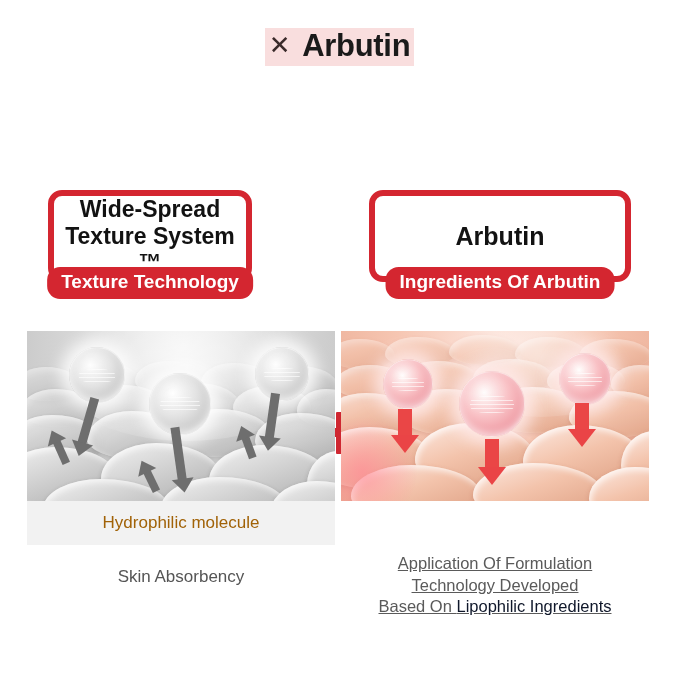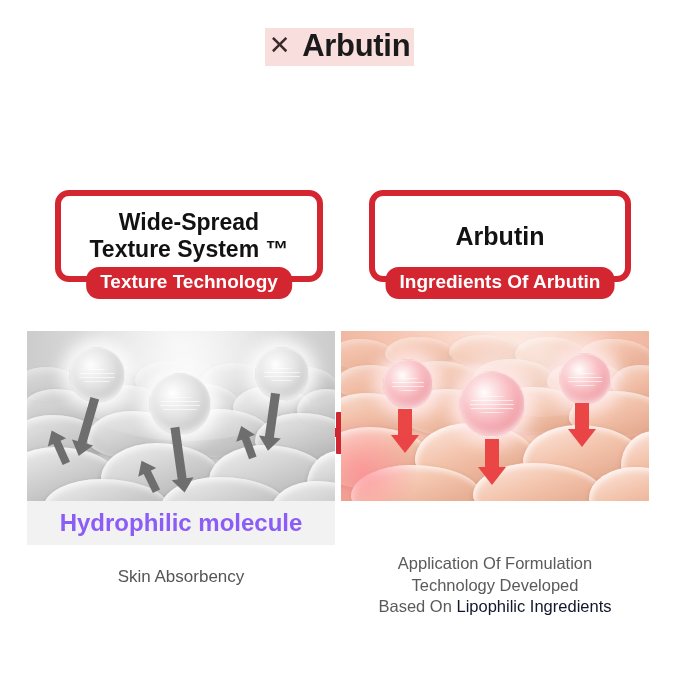--- a/index.html
+++ b/index.html
@@ -61,21 +61,21 @@
     background:#d42630;
     color:#ffffff;
     font-weight:bold;
     border-radius:13px;
     padding:4px 14px 5px 14px;
     white-space:nowrap;
     z-index:3;
     line-height:1.2;
   }
 
-  #box-left { left:48px; width:268px;margin-left:7px; }
+  #box-left { left:48px; width:204px; }
   #box-left .inner .txt { font-size:23px; }
   #box-left .pill { font-size:19px; }
 
   #box-right { left:369px; width:262px; }
   #box-right .inner .txt { font-size:25px; }
   #box-right .pill { font-size:19px; }
 
   .plus-sign {
     position:absolute; left:320px; top:222px;
     width:42px; height:42px;
@@ -92,21 +92,21 @@
   #panel-right { left:341px; }
 
   .art {
     position:relative; width:100%; height:170px;
     overflow:hidden;
   }
   .caption-bar {
     height:44px; background:#f2f2f2;
     display:flex; align-items:center; justify-content:center;
   }
-  #panel-left .caption-bar  { color:#8b5cf6; font-size:24px; font-weight:700; }
+  #panel-left .caption-bar  { color:#a16207; font-size:17px; font-weight:400; }
   #panel-right .caption-bar { color:#b02a30; font-size:23px; font-weight:bold;
                               border-top:3px solid #9e2a2a; }
 
   
   .cells { position:absolute; inset:0; }
   .cell {
     position:absolute; border-radius:46% 54% 50% 50% / 58% 56% 44% 42%;
   }
   
   .g .art-bg { position:absolute; inset:0; background:
@@ -158,21 +158,21 @@
   .pink-glow { position:absolute; border-radius:50%;
                background:radial-gradient(circle, rgba(255,140,150,.75) 0%, rgba(255,170,170,0) 72%); }
 
   
   .note-left {
     position:absolute; top:567px; left:27px; width:308px;
     text-align:center; color:#555; font-size:17px;
   }
   .note-right {
     position:absolute; top:553px; left:341px; width:308px;
-    text-align:center; color:#5a5a5a; font-size:16.5px; line-height:1.31;
+    text-align:center; color:#5a5a5a; font-size:16.5px; line-height:1.31;text-decoration:underline;
   }
   .note-right .red { color:#0f172a; }
 
   
   .bottom-line {
     position:absolute; top:622px; left:0; width:679px; text-align:center;
     color:#2a2a2a; font-size:25px; font-weight:400;
   }
   .bottom-line b { font-weight:bold; color:#151515; }
 </style>

